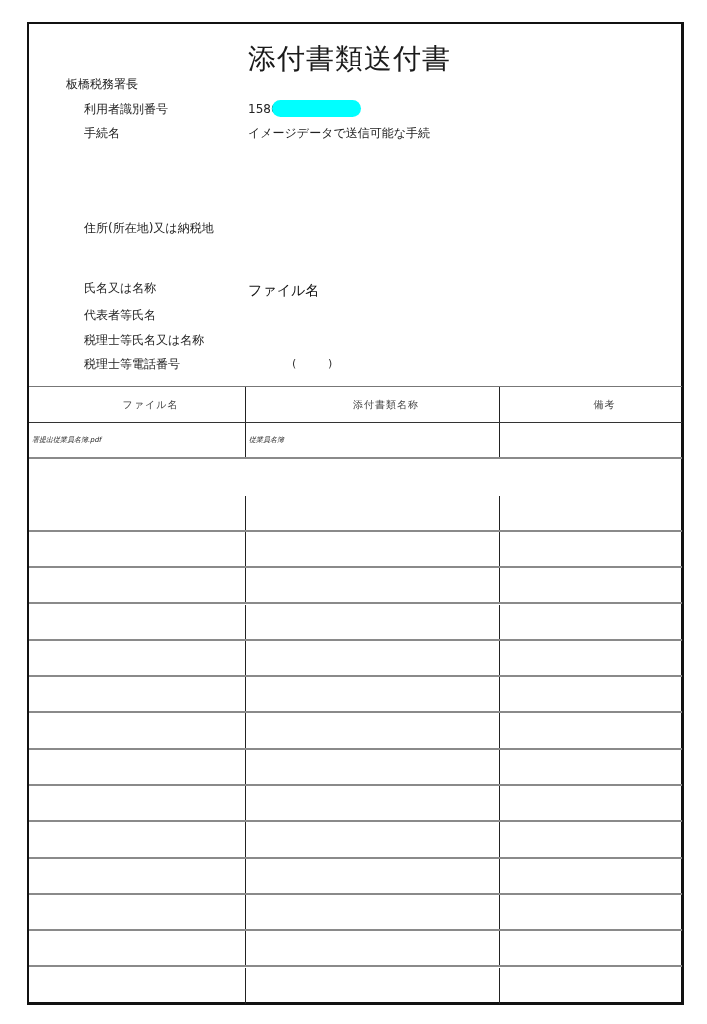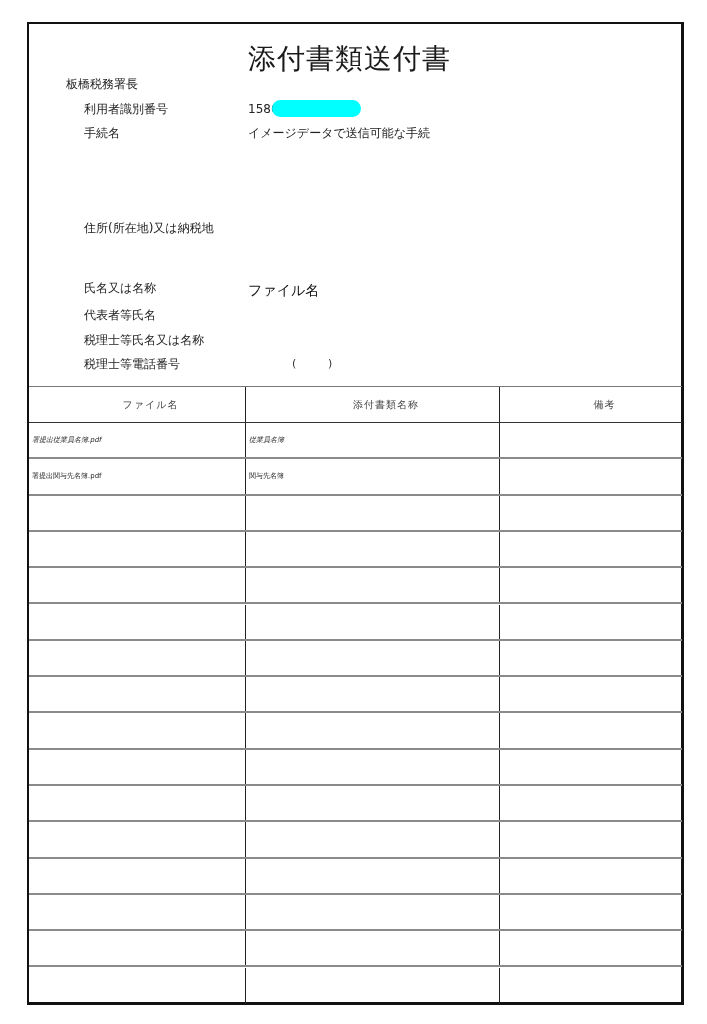--- a/index.html
+++ b/index.html
@@ -77,25 +77,20 @@
     <div class="row header" style="top:0; height:36px;">
       <div class="cell c1 hcell">ファイル名</div>
       <div class="cell c2 hcell">添付書類名称</div>
       <div class="cell c3 hcell">備考</div>
     </div>
   <div class="row" style="top: 36px; height: 36.3px; font-style: italic;">
         <div class="cell dcell c1">署提出従業員名簿.pdf</div>
         <div class="cell dcell c2">従業員名簿</div>
         <div class="cell dcell c3"></div>
       </div>
-      <div class="row" style="top: 72.3px; height: 36.3px;">
-        <div class="cell dcell c1">署提出関与先名簿.pdf</div>
-        <div class="cell dcell c2">関与先名簿</div>
-        <div class="cell dcell c3"></div>
-      </div>
       <div class="row" style="top: 108.6px; height: 36.3px;">
         <div class="cell dcell c1"></div>
         <div class="cell dcell c2"></div>
         <div class="cell dcell c3"></div>
       </div>
       <div class="row" style="top: 144.9px; height: 36.3px;">
         <div class="cell dcell c1"></div>
         <div class="cell dcell c2"></div>
         <div class="cell dcell c3"></div>
       </div>

